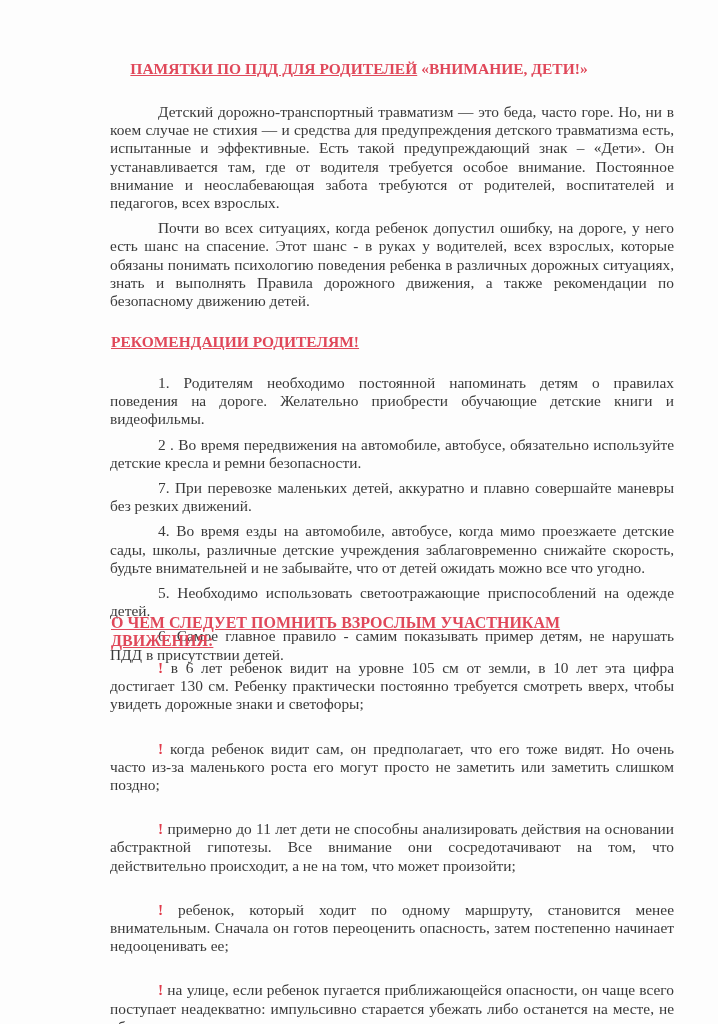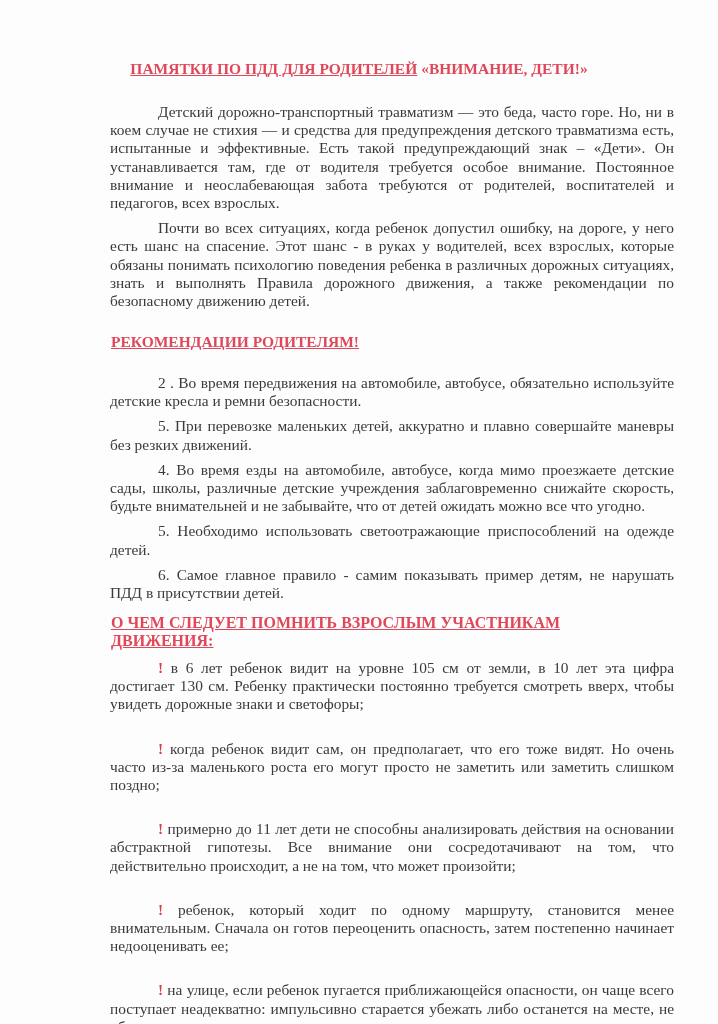--- a/index.html
+++ b/index.html
@@ -39,22 +39,23 @@
   </div>
 
   <div class="body-text" style="top:96px;">
     <p class="indent">Детский дорожно-транспортный травматизм — это беда, часто горе. Но, ни в коем случае не стихия — и средства для предупреждения детского травматизма есть, испытанные и эффективные. Есть такой предупреждающий знак – «Дети». Он устанавливается там, где от водителя требуется особое внимание. Постоянное внимание и неослабевающая забота требуются от родителей, воспитателей и педагогов, всех взрослых.</p>
     <p class="indent">Почти во всех ситуациях, когда ребенок допустил ошибку, на дороге, у него есть шанс на спасение. Этот шанс - в руках у водителей, всех взрослых, которые обязаны понимать психологию поведения ребенка в различных дорожных ситуациях, знать и выполнять Правила дорожного движения, а также рекомендации по безопасному движению детей.</p>
   </div>
 
   <div class="section-heading" style="top:333px;">РЕКОМЕНДАЦИИ РОДИТЕЛЯМ!</div>
 
   <div class="body-text" style="top:367px;">
+    <p class="indent">1. Родителям необходимо постоянной напоминать детям о правилах поведения на дороге. Желательно приобрести обучающие детские книги и видеофильмы.</p>
     <p class="indent">2 . Во время передвижения на автомобиле, автобусе, обязательно используйте детские кресла и ремни безопасности.</p>
-    <p class="indent">5. При перевозке маленьких детей, аккуратно и плавно совершайте маневры без резких движений.</p>
+    <p class="indent">7. При перевозке маленьких детей, аккуратно и плавно совершайте маневры без резких движений.</p>
     <p class="indent">4. Во время езды на автомобиле, автобусе, когда мимо проезжаете детские сады, школы, различные детские учреждения заблаговременно снижайте скорость, будьте внимательней и не забывайте, что от детей ожидать можно все что угодно.</p>
     <p class="indent">5. Необходимо использовать светоотражающие приспособлений на одежде детей.</p>
     <p class="indent">6. Самое главное правило - самим показывать пример детям, не нарушать ПДД в присутствии детей.</p>
   </div>
 
   <div class="section-heading" style="top:614px; font-size:16px;">О ЧЕМ СЛЕДУЕТ ПОМНИТЬ ВЗРОСЛЫМ УЧАСТНИКАМ ДВИЖЕНИЯ:</div>
 
   <div class="body-text" style="top:652px;">
     <p class="indent"><span class="excl">!</span><span> в 6 лет ребенок видит на уровне 105 см от земли, в 10 лет эта цифра достигает 130 см. Ребенку практически постоянно требуется смотреть вверх, чтобы увидеть дорожные знаки и светофоры;</span></p>
     <div class="gap"></div>

